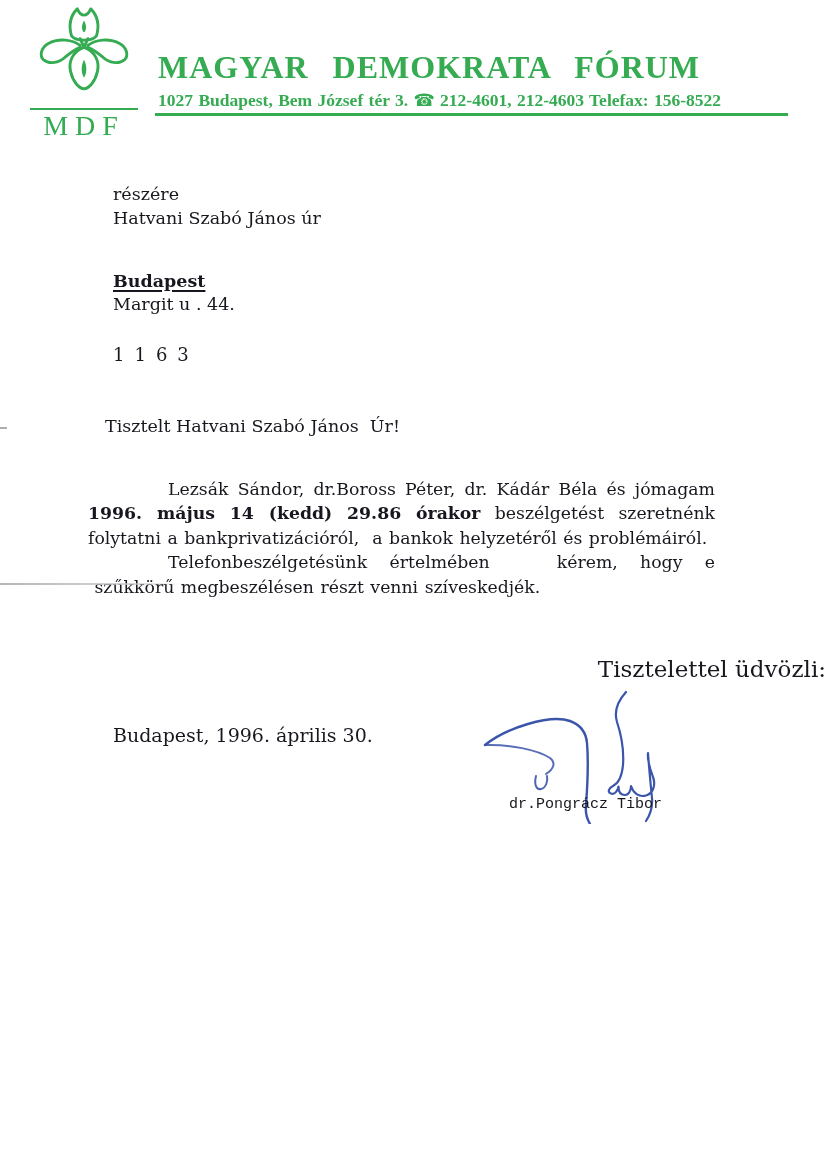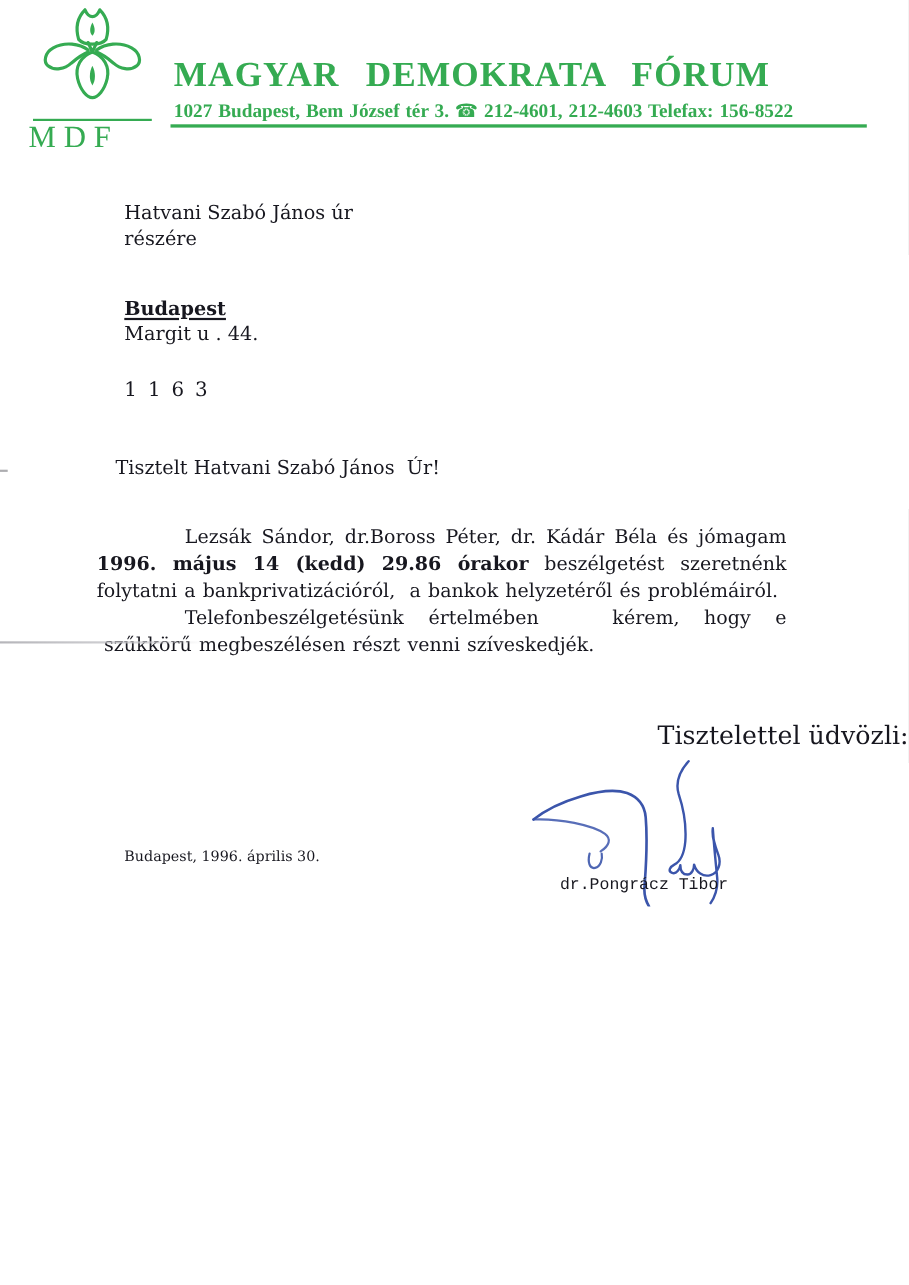--- a/index.html
+++ b/index.html
@@ -13,21 +13,21 @@
     width:826px;height:1168px;
     margin:0 auto;
     background:#ffffff;
     font-family:"DejaVu Serif",serif;
     color:var(--ink);
     overflow:hidden;
   }
   
   .logo{
     position:absolute;left:26px;top:6px;width:116px;
-    color:var(--green);
+    text-align:center;color:var(--green);
   }
   .logo svg{display:block;margin:0 auto;}
   .logo-rule{height:0;border-top:2.5px solid var(--green);width:108px;margin:2px auto 0;}
   .logo-acronym{
     font-family:"Liberation Serif",serif;
     font-size:28px;letter-spacing:7px;line-height:1.05;
     color:var(--green);margin-top:1px;
   }
   .header-text{position:absolute;left:158px;top:34px;white-space:nowrap;margin-top:16px;}
   .org-name{
@@ -52,21 +52,21 @@
   
   .salutation{position:absolute;left:105px;top:416px;font-size:17.5px;}
   .body-block{position:absolute;left:88px;top:477px;width:627px;}
   .body-block p{
     margin:0;font-size:17.3px;line-height:24.4px;
     text-align:justify;text-indent:80px;word-spacing:1px;
   }
   .body-block b{font-weight:700;}
   
   .valediction{position:absolute;left:0;right:0;top:656px;text-align:right;font-size:23px;}
-  .date-line{position:absolute;left:113px;top:772px;font-size:13px;}
+  .date-line{position:absolute;left:113px;top:724px;font-size:19px;}
   .signature{position:absolute;left:466px;top:688px;}
   .signer-name{position:absolute;left:509px;top:796px;font-size:15px;font-family:Liberation Mono, monospace;}
   
   .fold-line{
     position:absolute;left:0;top:583px;width:186px;height:1.5px;
     background:linear-gradient(to right,#9d9da3,#c8c8cc 70%,rgba(200,200,204,0));
     opacity:.75;
   }
   .edge-dash{
     position:absolute;left:0;top:427px;width:7px;height:2px;background:#6a6a70;opacity:.55;
@@ -104,22 +104,22 @@
     <div class="org-name">MAGYAR DEMOKRATA FÓRUM</div>
     <div class="org-address">
       <span>1027 Budapest, Bem József tér 3.</span>
       <span class="phone-glyph">☎</span>
       <span>212-4601, 212-4603 Telefax: 156-8522</span>
     </div>
   </div>
   <div class="header-rule"></div>
 
   <div class="recipient-name">
+    <div>részére</div>
     <div>Hatvani Szabó János úr</div>
-    <div>részére</div>
   </div>
   <div class="recipient-city">
     <div class="city-bold">Budapest</div>
     <div>Margit u . 44.</div>
   </div>
   <div class="recipient-postal">1163</div>
 
   <div class="salutation">Tisztelt Hatvani Szabó János &nbsp;Úr!</div>
 
   <div class="body-block">

